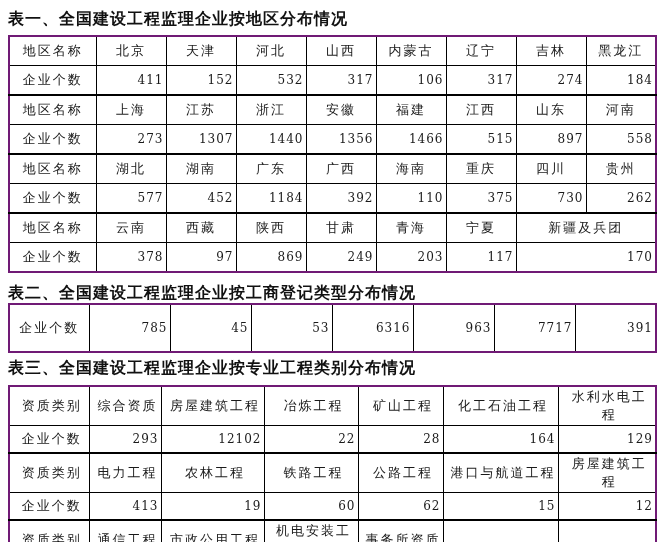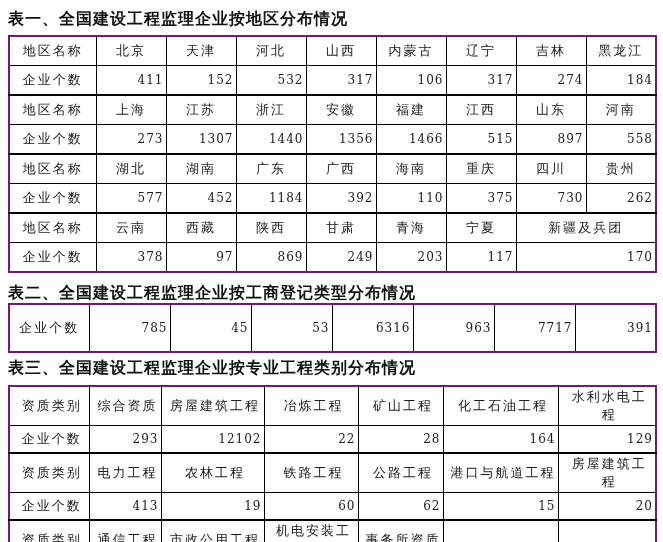--- a/index.html
+++ b/index.html
@@ -226,21 +226,21 @@
         <td>港口与航道工程</td>
         <td>房屋建筑工程</td>
       </tr>
       <tr>
         <td>企业个数</td>
         <td class="num">413</td>
         <td class="num">19</td>
         <td class="num">60</td>
         <td class="num">62</td>
         <td class="num">15</td>
-        <td class="num">20</td>
+        <td class="num">12</td>
       </tr>
       <tr>
         <td>资质类别</td>
         <td>通信工程</td>
         <td>市政公用工程</td>
         <td>机电安装工程</td>
         <td>事务所资质</td>
         <td></td>
         <td></td>
       </tr>

